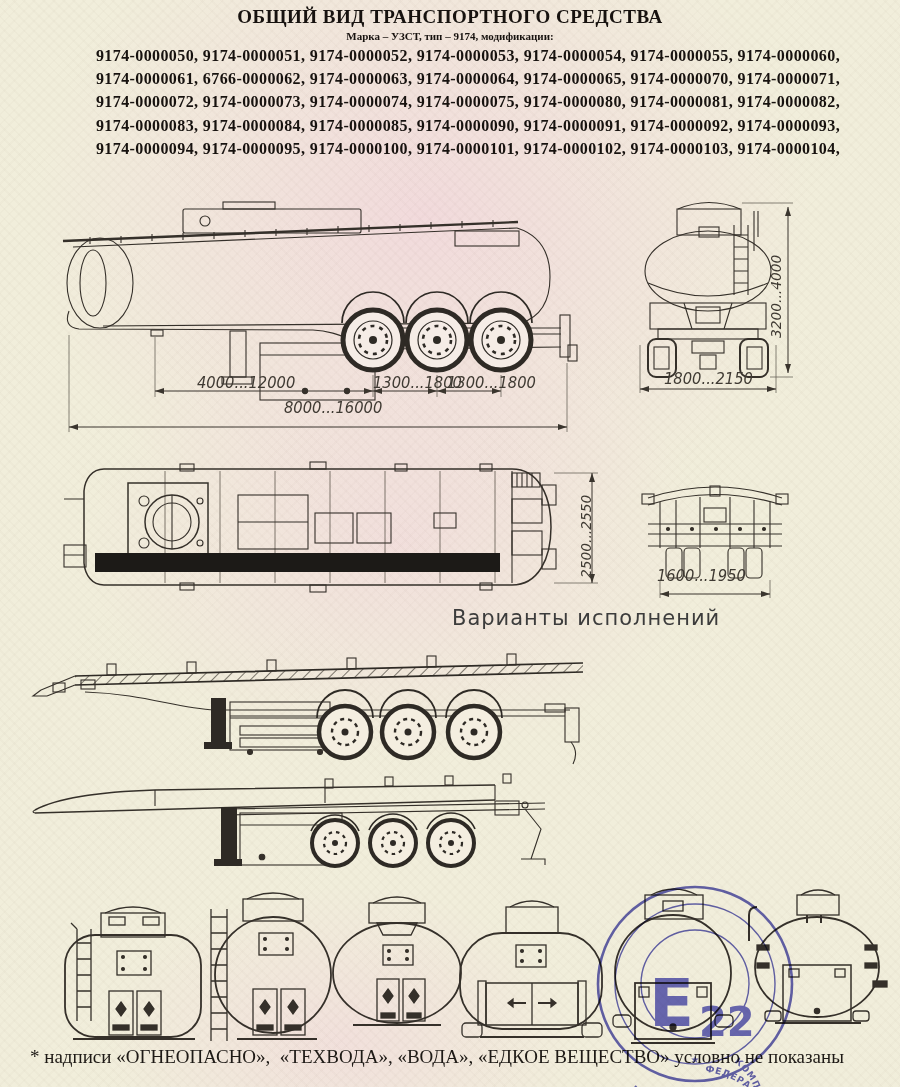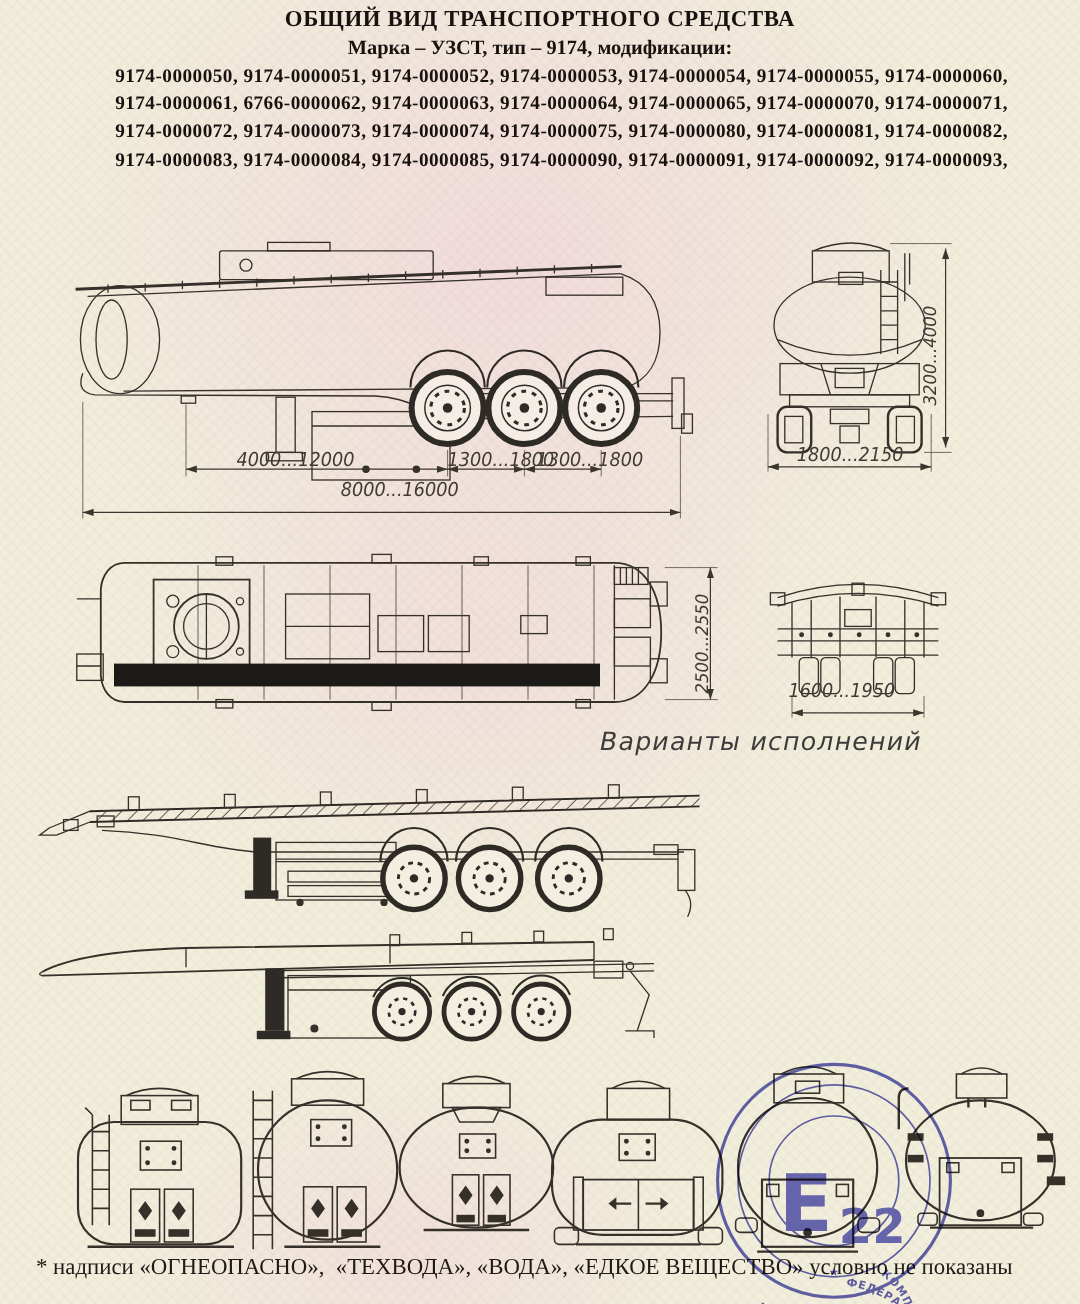--- a/index.html
+++ b/index.html
@@ -11,28 +11,28 @@
       radial-gradient(ellipse 330px 220px at 38% 96%, rgba(242,205,221,.42), rgba(242,205,221,0) 72%),
       #f1eedb;
     font-family:"Liberation Serif", serif;color:#17120f;
   }
   .page::before{content:"";position:absolute;inset:0;pointer-events:none;
     background:
       repeating-linear-gradient(45deg, rgba(120,92,70,.028) 0 2px, transparent 2px 7px),
       repeating-linear-gradient(-45deg, rgba(120,92,70,.022) 0 2px, transparent 2px 7px);}
   .hdr{position:absolute;left:0;top:0;width:100%;text-align:center;}
   .title{margin-top:6px;font-size:19px;font-weight:bold;letter-spacing:.5px;}
-  .subtitle{margin-top:2px;font-size:17px;font-weight:bold;}
+  .subtitle{margin-top:2px;font-size:11px;font-weight:bold;}
   .mods{margin-top:2px;font-size:16px;font-weight:bold;line-height:23.2px;letter-spacing:.4px;}
   .mods span{display:block;margin-left:36px;}
   .dim{position:absolute;font-family:"DejaVu Sans",sans-serif;font-style:italic;
        font-size:16px;color:#3f3a33;white-space:nowrap;transform:scaleX(.92);transform-origin:left top;}
   .dim.vert{transform:rotate(-90deg) scaleX(.95);transform-origin:0 0;font-size:14.5px;}
-  .caption{position:absolute;font-family:"DejaVu Sans",sans-serif;font-style:italic;
-       font-size:21px;color:#3c3c3c;letter-spacing:1px;margin-left:48px;}
+  .caption{position:absolute;font-family:"DejaVu Sans",sans-serif;
+       font-size:21px;color:#3c3c3c;letter-spacing:1px;}
   .footnote{position:absolute;left:30px;top:1046px;font-size:19px;color:#1e1a16;white-space:pre-wrap;}
   svg{position:absolute;overflow:visible;}
   .stamp{mix-blend-mode:multiply;opacity:.85;}
 </style>
 </head>
 <body>
 
 <div class="page">
 
   <svg width="0" height="0" style="position:absolute" aria-hidden="true">
@@ -63,20 +63,21 @@
   </svg>
 
   <div class="hdr">
     <div class="title">ОБЩИЙ ВИД ТРАНСПОРТНОГО СРЕДСТВА</div>
     <div class="subtitle">Марка – УЗСТ, тип – 9174, модификации:</div>
     <div class="mods">
       <span>9174-0000050, 9174-0000051, 9174-0000052, 9174-0000053, 9174-0000054, 9174-0000055, 9174-0000060,</span>
       <span>9174-0000061, 6766-0000062, 9174-0000063, 9174-0000064, 9174-0000065, 9174-0000070, 9174-0000071,</span>
       <span>9174-0000072, 9174-0000073, 9174-0000074, 9174-0000075, 9174-0000080, 9174-0000081, 9174-0000082,</span>
       <span>9174-0000083, 9174-0000084, 9174-0000085, 9174-0000090, 9174-0000091, 9174-0000092, 9174-0000093,</span>
+      <span>9174-0000094, 9174-0000095, 9174-0000100, 9174-0000101, 9174-0000102, 9174-0000103, 9174-0000104,</span>
     </div>
   </div>
 
   <svg style="left:55px;top:195px" width="545" height="240" viewBox="0 0 545 240">
     <g fill="none" stroke="#35302a" stroke-width="1.1">
       <path d="M8,46 L463,27" stroke-width="2.4"></path>
       <path d="M18,52 L462,33"></path>
       <path d="M35,49 l0,-7 M66,48 l0,-7 M97,46 l0,-7 M128,45 l0,-7 M159,44 l0,-7 M190,42 l0,-7 M221,41 l0,-7 M252,40 l0,-7 M283,38 l0,-7 M314,37 l0,-7 M345,36 l0,-7 M376,34 l0,-7 M407,33 l0,-7 M438,32 l0,-7"></path>
       <ellipse cx="45" cy="88" rx="33" ry="45"></ellipse>
       <ellipse cx="38" cy="88" rx="13" ry="33"></ellipse>

